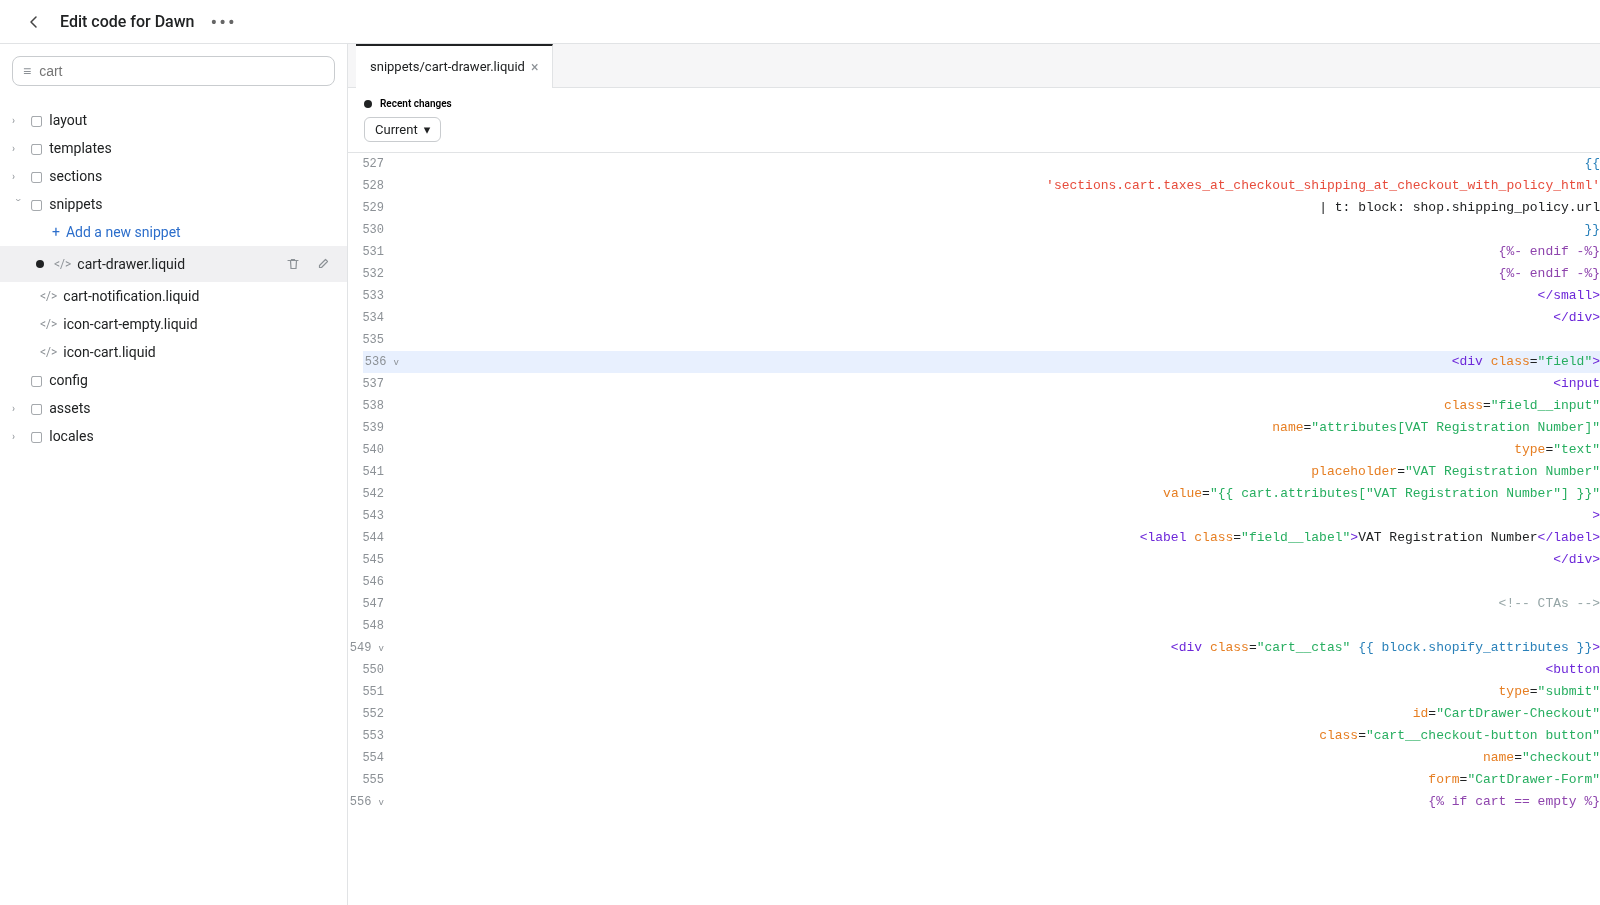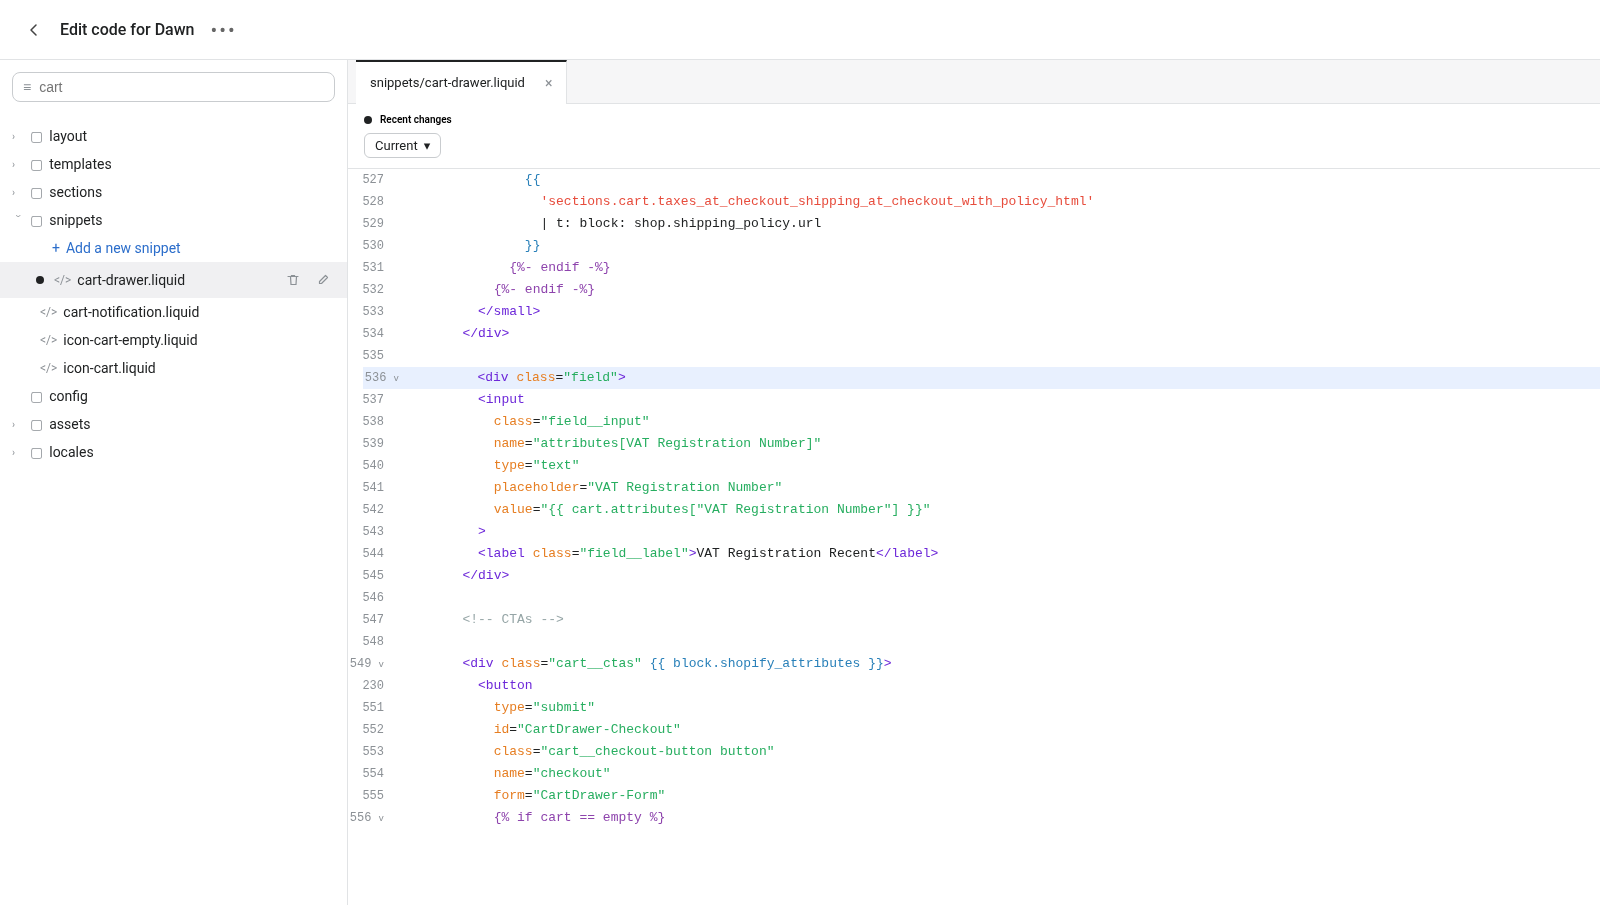--- a/index.html
+++ b/index.html
@@ -1,21 +1,21 @@
 <!DOCTYPE html>
 <html><head>
   <meta charset="utf-8">
   <style>
     * { box-sizing: border-box; margin: 0; padding: 0; }
     body { font-family: -apple-system, BlinkMacSystemFont, 'Segoe UI', Roboto, sans-serif; background: #f6f6f7; display: flex; flex-direction: column; height: 905px; overflow: hidden; }
 
     
     .top-bar {
       display: flex; align-items: center; gap: 12px;
-      padding: 0 20px; height: 60px;
+      padding: 0 20px; height: 44px;
       background: #fff; border-bottom: 1px solid #e1e3e5;
       flex-shrink: 0;
     }
     .top-bar-back { width: 28px; height: 28px; display: flex; align-items: center; justify-content: center; cursor: pointer; color: #444; }
     .top-bar-title { font-size: 16px; font-weight: 500; color: #202223; }
     .top-bar-dots { font-size: 20px; color: #666; cursor: pointer; letter-spacing: 2px; margin-left: 4px; }
 
     
     .main-layout { display: flex; flex: 1; overflow: hidden; }
 
@@ -68,21 +68,21 @@
     .content-area { flex: 1; display: flex; flex-direction: column; overflow: hidden; background: #f6f6f7; }
 
     
     .tab-bar {
       display: flex; align-items: center;
       background: #f6f6f7; border-bottom: 1px solid #e1e3e5;
       flex-shrink: 0; padding: 0 8px;
       height: 44px;
     }
     .tab {
-      display: flex; align-items: center; gap: 20px;
+      display: flex; align-items: center; gap: 6px;
       padding: 0 14px; height: 44px;
       background: #fff; border-right: 1px solid #e1e3e5;
       font-size: 13px; color: #202223; cursor: pointer;
       border-top: 2px solid transparent;
     }
     .tab.active { border-top-color: #202223; }
     .tab-close { font-size: 14px; color: #8c9196; cursor: pointer; line-height: 1; }
 
     
     .recent-changes {
@@ -94,21 +94,21 @@
     .current-dropdown {
       display: inline-flex; align-items: center; gap: 6px;
       border: 1px solid #c9cccf; border-radius: 6px;
       padding: 4px 10px; font-size: 13px; color: #202223;
       cursor: pointer; background: #fff;
     }
 
     
     .code-editor { flex: 1; overflow: auto; background: #fff; font-family: 'Monaco', 'Menlo', 'Courier New', monospace; font-size: 13px; }
     .code-lines { padding: 0; }
-    .code-line { display: flex; align-items: flex-start; min-height: 20px; }
+    .code-line { display: flex; align-items: flex-start; min-height: 20px; justify-content: space-between; }
     .code-line.highlighted { background: #e8f0fe; margin-left: 15px; }
     .line-num {
       width: 52px; min-width: 52px; color: #8c9196; text-align: right;
       padding-right: 16px; padding-top: 1px; font-size: 12px;
       user-select: none; flex-shrink: 0; line-height: 20px;
     }
     .line-num.has-marker { position: relative; }
     .line-content { padding: 1px 0; line-height: 20px; white-space: pre; color: #202223; }
 
     
@@ -336,21 +336,21 @@
           <span class="line-content">            <span class="tok-attr">value</span>=<span class="tok-str">"{{ cart.attributes["VAT Registration Number"] }}"</span></span>
         </div>
 
         <div class="code-line">
           <span class="line-num">543</span>
           <span class="line-content">          <span class="tok-tag">&gt;</span></span>
         </div>
 
         <div class="code-line">
           <span class="line-num">544</span>
-          <span class="line-content">          <span class="tok-tag">&lt;label</span> <span class="tok-attr">class</span>=<span class="tok-str">"field__label"</span><span class="tok-tag">&gt;</span><span class="tok-plain">VAT Registration Recent</span><span class="tok-tag">&lt;/label&gt;</span></span>
+          <span class="line-content">          <span class="tok-tag">&lt;label</span> <span class="tok-attr">class</span>=<span class="tok-str">"field__label"</span><span class="tok-tag">&gt;</span><span class="tok-plain">VAT Registration Number</span><span class="tok-tag">&lt;/label&gt;</span></span>
         </div>
 
         <div class="code-line">
           <span class="line-num">545</span>
           <span class="line-content">        <span class="tok-tag">&lt;/div&gt;</span></span>
         </div>
 
         <div class="code-line">
           <span class="line-num">546</span>
           <span class="line-content"> </span>
@@ -365,21 +365,21 @@
           <span class="line-num">548</span>
           <span class="line-content"> </span>
         </div>
 
         <div class="code-line">
           <span class="line-num has-marker">549 <span style="font-size:9px;color:#8c9196;">v</span></span>
           <span class="line-content">        <span class="tok-tag">&lt;div</span> <span class="tok-attr">class</span>=<span class="tok-str">"cart__ctas"</span> <span class="tok-liquid">{{ block.shopify_attributes }}</span><span class="tok-tag">&gt;</span></span>
         </div>
 
         <div class="code-line">
-          <span class="line-num">230</span>
+          <span class="line-num">550</span>
           <span class="line-content">          <span class="tok-tag">&lt;button</span></span>
         </div>
 
         <div class="code-line">
           <span class="line-num">551</span>
           <span class="line-content">            <span class="tok-attr">type</span>=<span class="tok-str">"submit"</span></span>
         </div>
 
         <div class="code-line">
           <span class="line-num">552</span>

